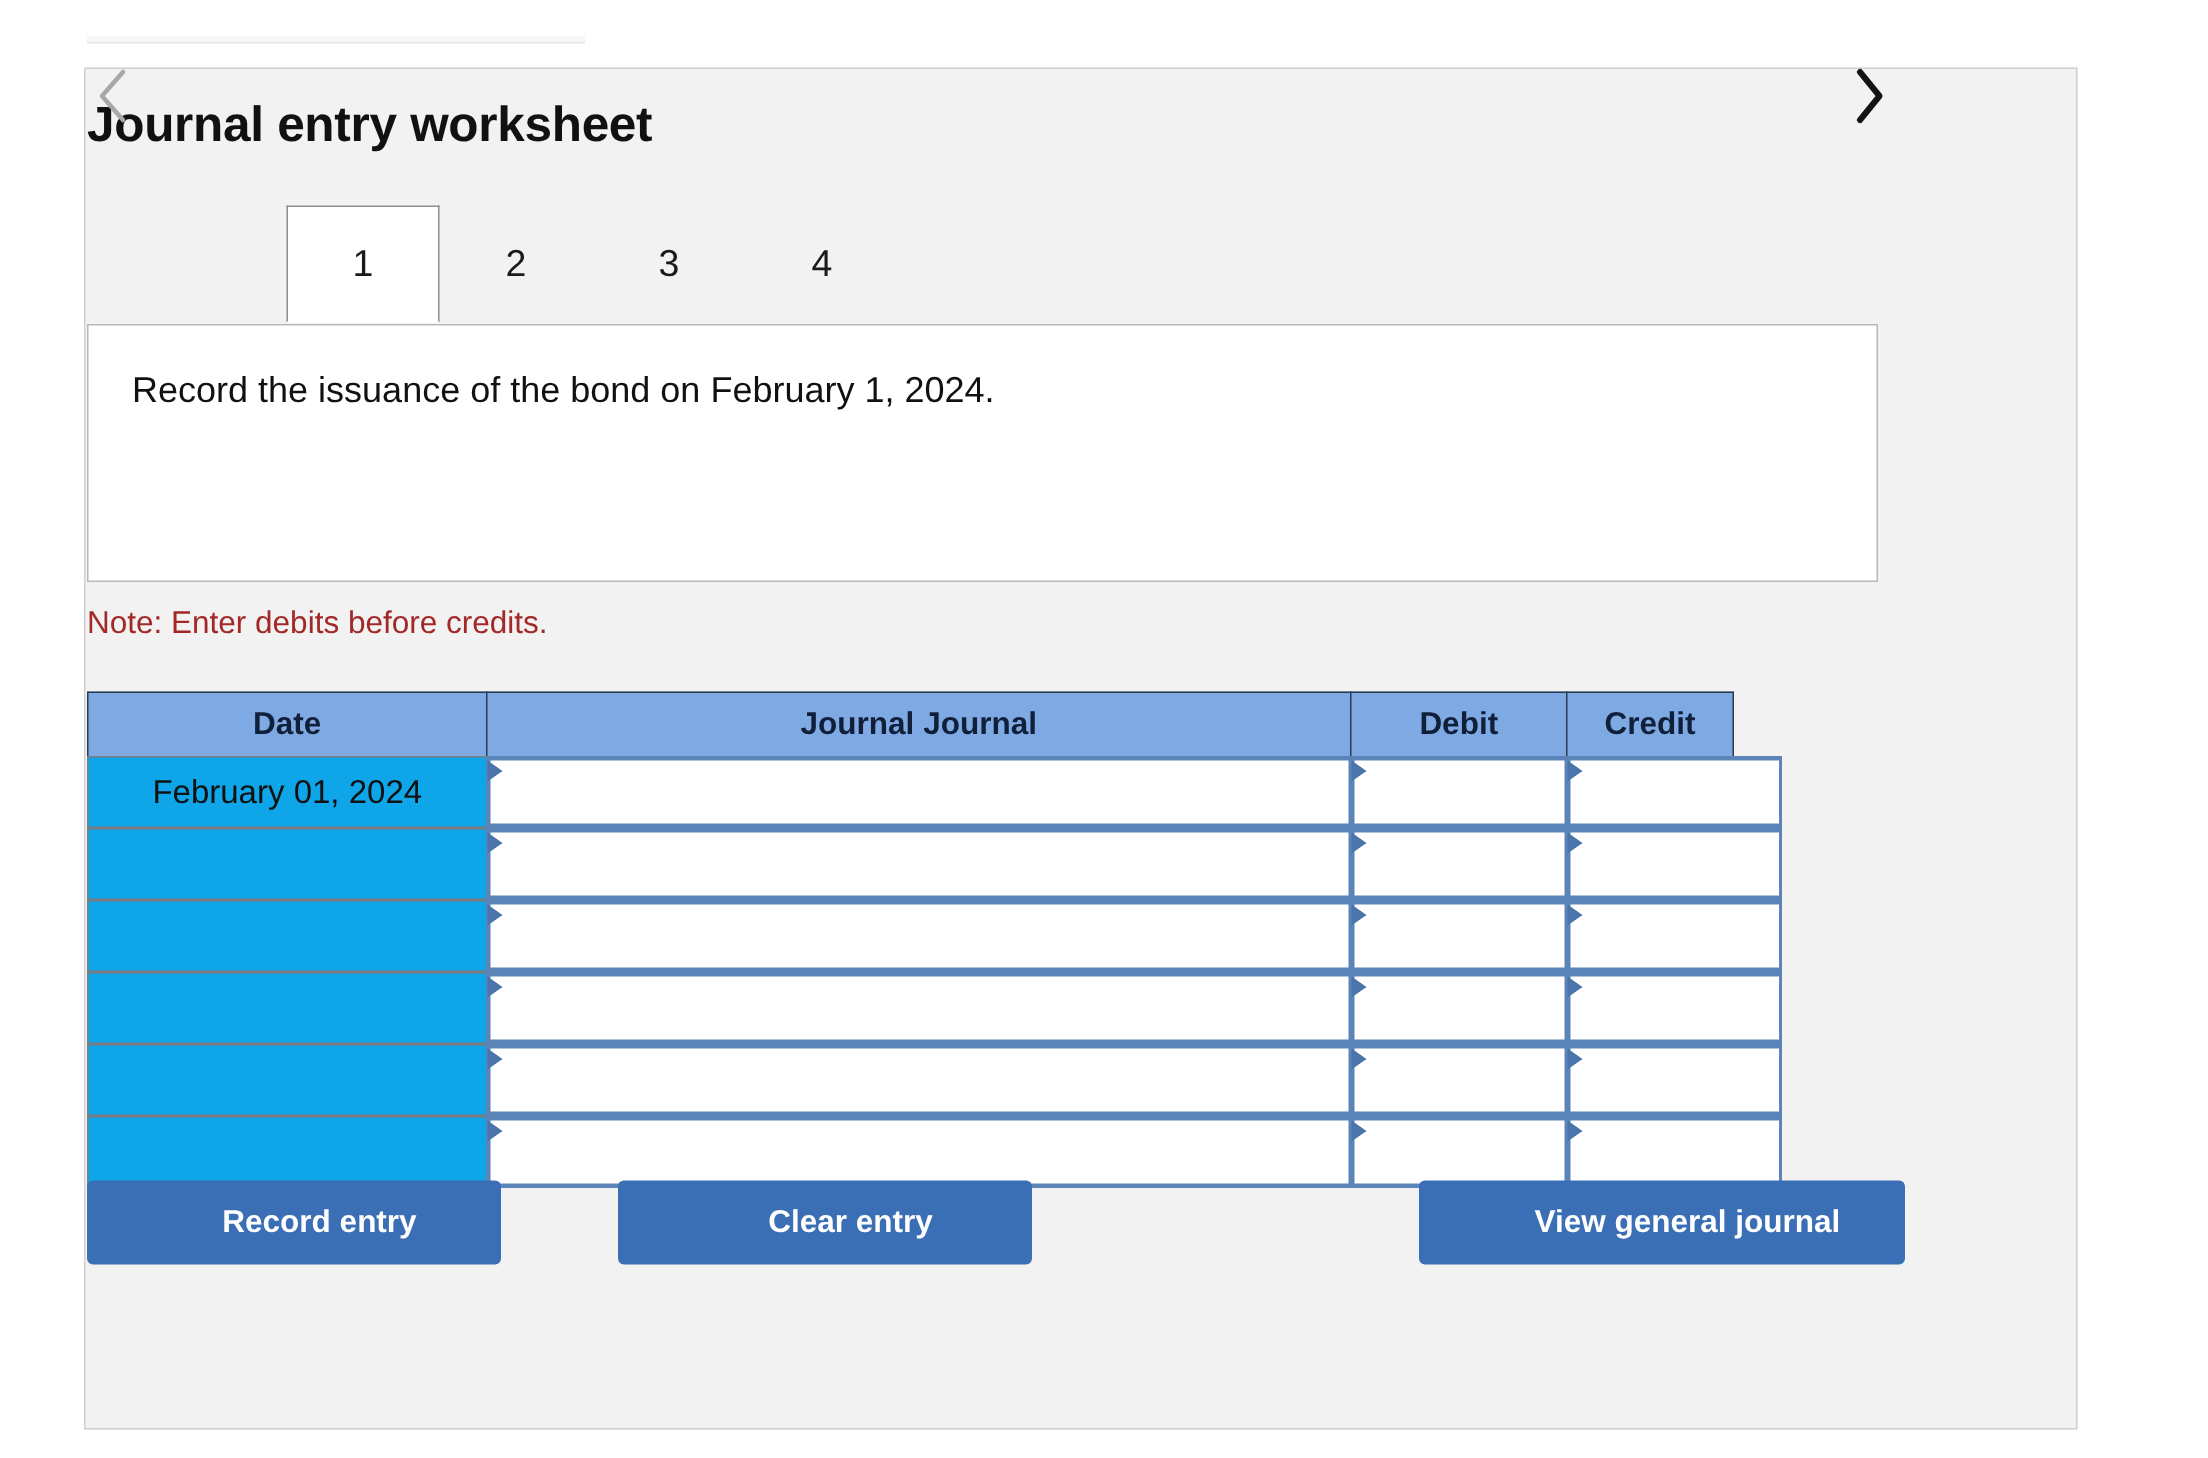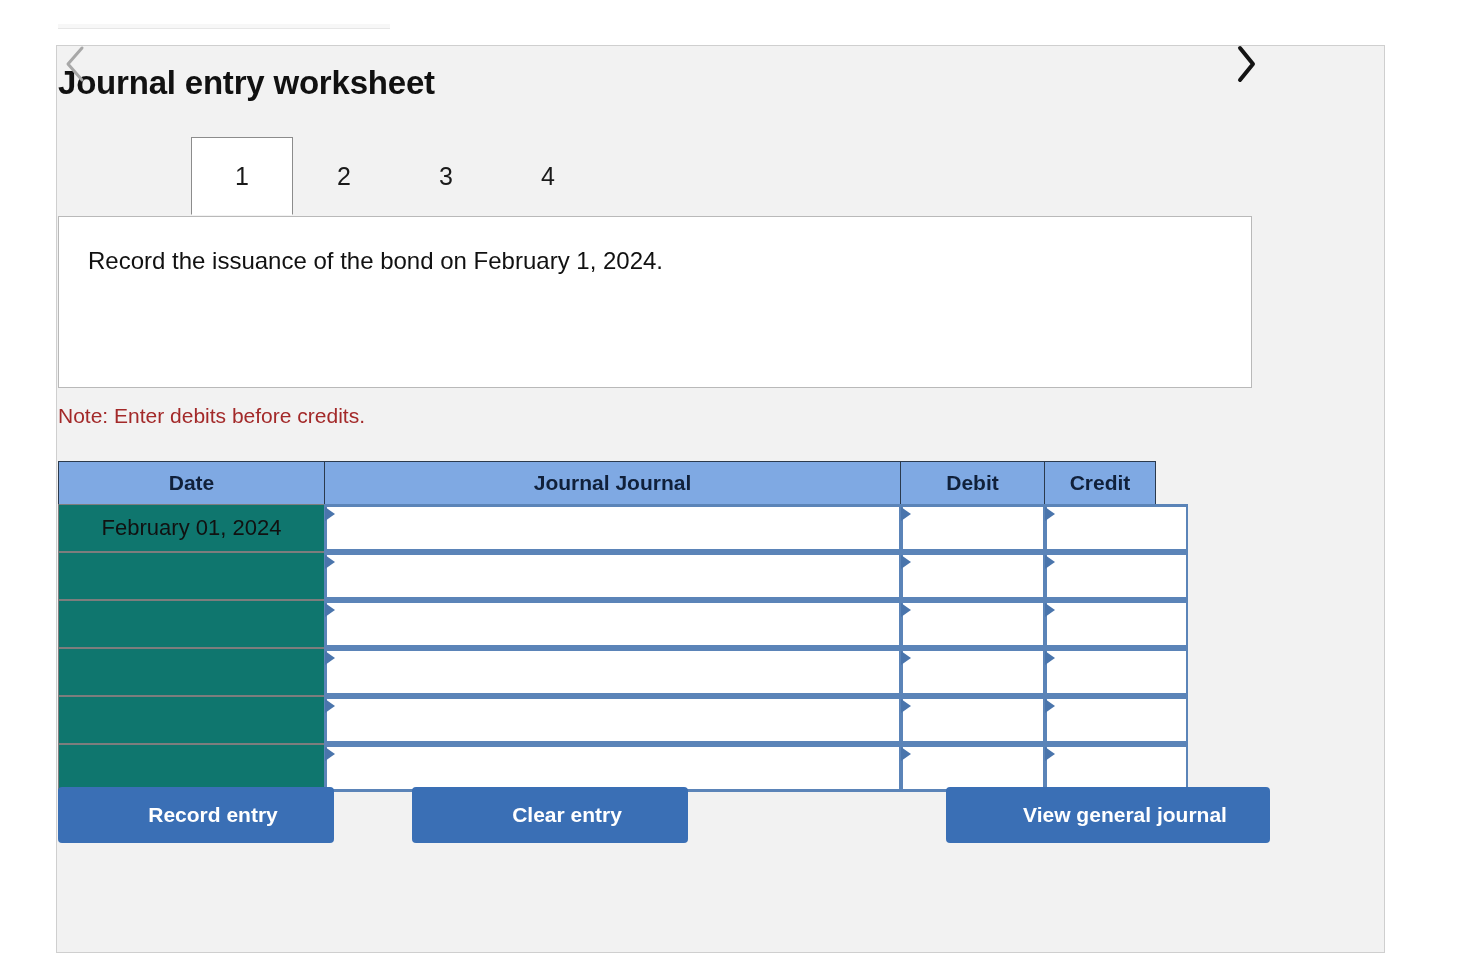--- a/index.html
+++ b/index.html
@@ -160,21 +160,21 @@
   .c-debit  { width: 145px; text-align: center; }
   .c-credit { width: 112px; }
 
   
   .jbody { position: relative; }
   .jbody .jrow { height: 48px; }
 
   .datecell {
     width: 267px;
     height: 48px;
-    background: #0f766e;
+    background: #0ea5e9;
     border: 1px solid #7d7d7d;
     margin-top: -1px;
     display: flex;
     align-items: center;
     justify-content: center;
     font-size: 22px;
     color: #111111;
     white-space: nowrap;
   }
 

